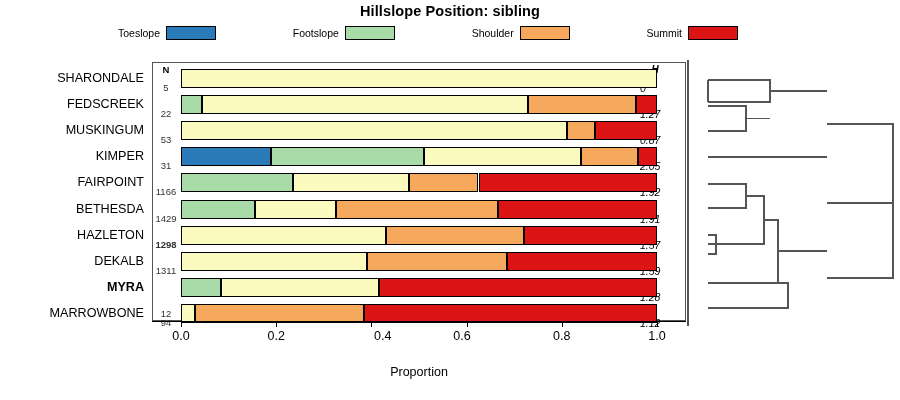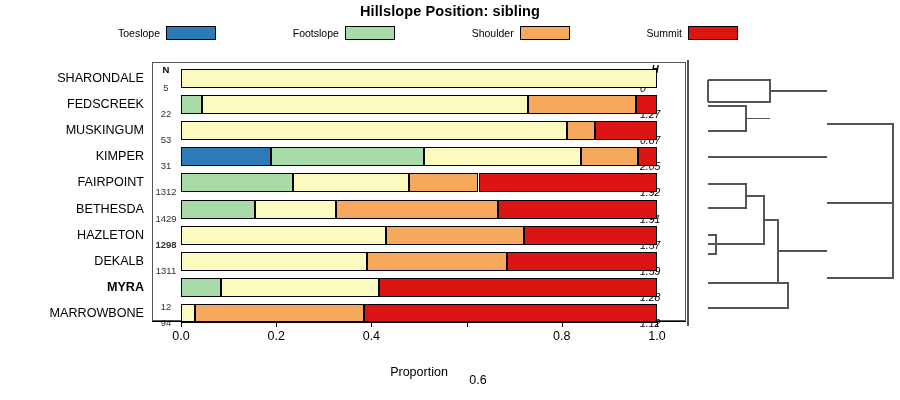--- a/index.html
+++ b/index.html
@@ -126,25 +126,25 @@
       <div class="taxa-label" style="top: 191.7px;">DEKALB</div>
       <div class="taxa-label bold" style="top: 217.8px;">MYRA</div>
       <div class="taxa-label" style="top: 243.9px;">MARROWBONE</div>
     </div>
   <div class="n-col" id="n-col">
     <div class="n-head">N</div>
   <div class="n-val" style="top: 20px;">5</div>
       <div class="n-val" style="top: 46.1px;">22</div>
       <div class="n-val" style="top: 72.2px;">53</div>
       <div class="n-val" style="top: 98.3px;">31</div>
-      <div class="n-val" style="top: 124.4px;">1312</div>
+      <div class="n-val" style="top: 124.4px;">1166</div>
       <div class="n-val" style="top: 150.5px;">1429</div>
       <div class="n-val" style="top: 176.6px; font-weight: bold;">1298</div>
       <div class="n-val" style="top: 202.7px;">1311</div>
-      <div class="n-val" style="top: 239px; text-align: center;">12</div>
+      <div class="n-val" style="top: 246px; text-align: center;">12</div>
       <div class="n-val" style="top: 254.9px;">94</div>
     </div>
   <div class="h-col" id="h-col">
     <div class="h-head">H</div>
   <div class="h-val" style="top: 20px;">0</div>
       <div class="h-val" style="top: 46.1px;">1.27</div>
       <div class="h-val" style="top: 72.2px; font-style: italic;">0.87</div>
       <div class="h-val" style="top: 98.3px;">2.05</div>
       <div class="h-val" style="top: 124.4px;">1.92</div>
       <div class="h-val" style="top: 150.5px;">1.91</div>
@@ -210,23 +210,23 @@
       </div>
     </div>
 
   <div class="axis" id="axis">
     <div class="axis-line"></div>
   <div class="tick" style="left: 29px;"></div>
       <div class="tick-label" style="left: 29px;">0.0</div>
       <div class="tick" style="left: 124.2px;"></div>
       <div class="tick-label" style="left: 124.2px;">0.2</div>
       <div class="tick" style="left: 219.4px;"></div>
-      <div class="tick-label" style="left: 219.4px;">0.4</div>
+      <div class="tick-label" style="left: 219.4px; text-align: right;">0.4</div>
       <div class="tick" style="left: 314.6px;"></div>
-      <div class="tick-label" style="left: 326px; margin-top: 44px;">0.6</div>
+      <div class="tick-label" style="left: 310px;">0.6</div>
       <div class="tick" style="left: 409.8px;"></div>
       <div class="tick-label" style="left: 409.8px;">0.8</div>
       <div class="tick" style="left: 505px;"></div>
       <div class="tick-label" style="left: 505px;">1.0</div>
     </div>
   <div class="axis-title">Proportion</div>
 
   <svg class="dendro" viewBox="0 0 214 270" preserveAspectRatio="none">
     <g stroke="#555" stroke-width="1.1" fill="none" shape-rendering="crispEdges">
       <path d="M2 2 L2 268"></path>

